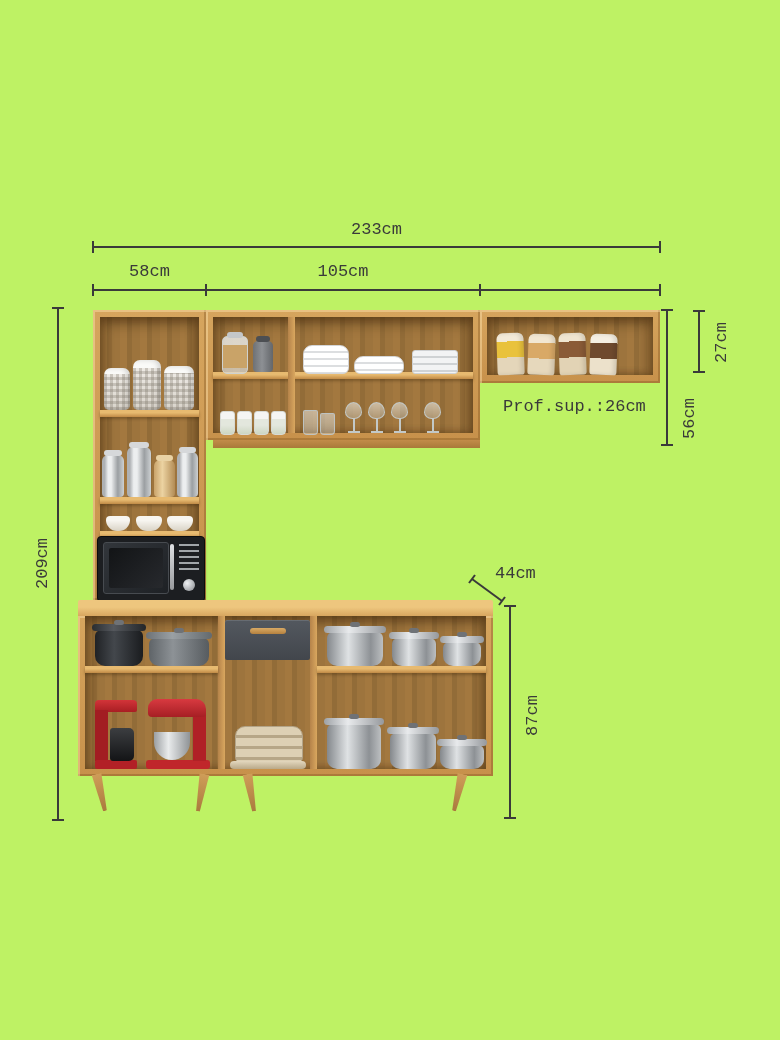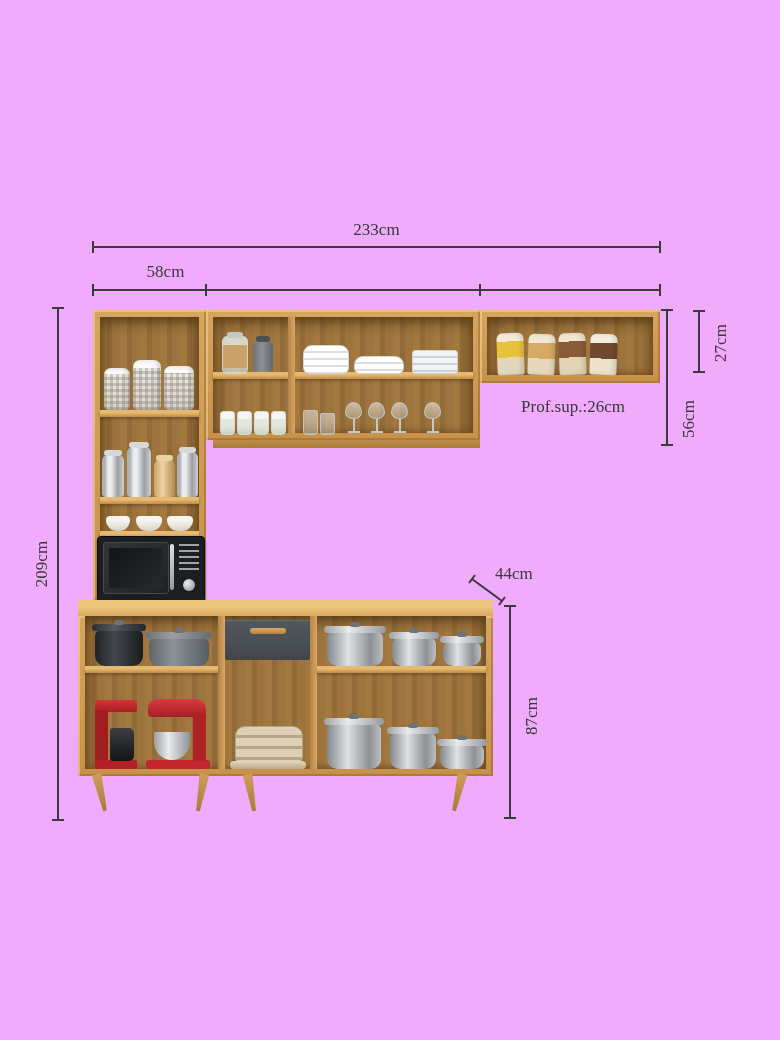--- a/index.html
+++ b/index.html
@@ -1,17 +1,17 @@
 <!DOCTYPE html>
 <html><head>
 <meta charset="utf-8">
 <style>
   html,body{margin:0;padding:0;background:#ffffff;}
-  .canvas{position:relative;width:780px;height:1040px;background:#f0abfc;overflow:hidden;
-          font-family:Liberation Serif, serif;}
+  .canvas{position:relative;width:780px;height:1040px;background:#bef264;overflow:hidden;
+          font-family:Liberation Mono, monospace;}
   
   .line{position:absolute;background:#3a3a3a;}
   .hline{height:2px;}
   .hline::before,.hline::after{content:"";position:absolute;top:-5px;width:2px;height:12px;background:#3a3a3a;}
   .hline::before{left:-1px;} .hline::after{right:-1px;}
   .vline{width:2px;}
   .vline::before,.vline::after{content:"";position:absolute;left:-5px;width:12px;height:2px;background:#3a3a3a;}
   .vline::before{top:-1px;} .vline::after{bottom:-1px;}
   .mtick{position:absolute;width:2px;height:12px;background:#3a3a3a;}
   .dimlabel{position:absolute;font-size:17px;color:#3a3a3a;text-align:center;white-space:nowrap;}
@@ -80,21 +80,22 @@
   .appliance-part{position:absolute;}
 </style>
 </head>
 <body>
 
 <div class="canvas">
 
   <div class="dimlabel" style="left:93px;top:220px;width:567px;">233cm</div>
   <div class="line hline" style="left:93px;top:246px;width:567px;"></div>
 
-  <div class="dimlabel" style="left:109px;top:262px;width:113px;">58cm</div>
+  <div class="dimlabel" style="left:93px;top:262px;width:113px;">58cm</div>
+  <div class="dimlabel" style="left:206px;top:262px;width:274px;">105cm</div>
   <div class="line hline" style="left:93px;top:289px;width:567px;"></div>
   <div class="mtick" style="left:205px;top:284px;"></div>
   <div class="mtick" style="left:479px;top:284px;"></div>
 
   <div class="line vline" style="left:57px;top:308px;height:512px;"></div>
   <div class="dimlabel vlabel" style="left:4px;top:554px;width:76px;">209cm</div>
 
   <div class="line vline" style="left:666px;top:310px;height:135px;"></div>
   <div class="dimlabel vlabel" style="left:661px;top:409px;width:56px;">56cm</div>
 

